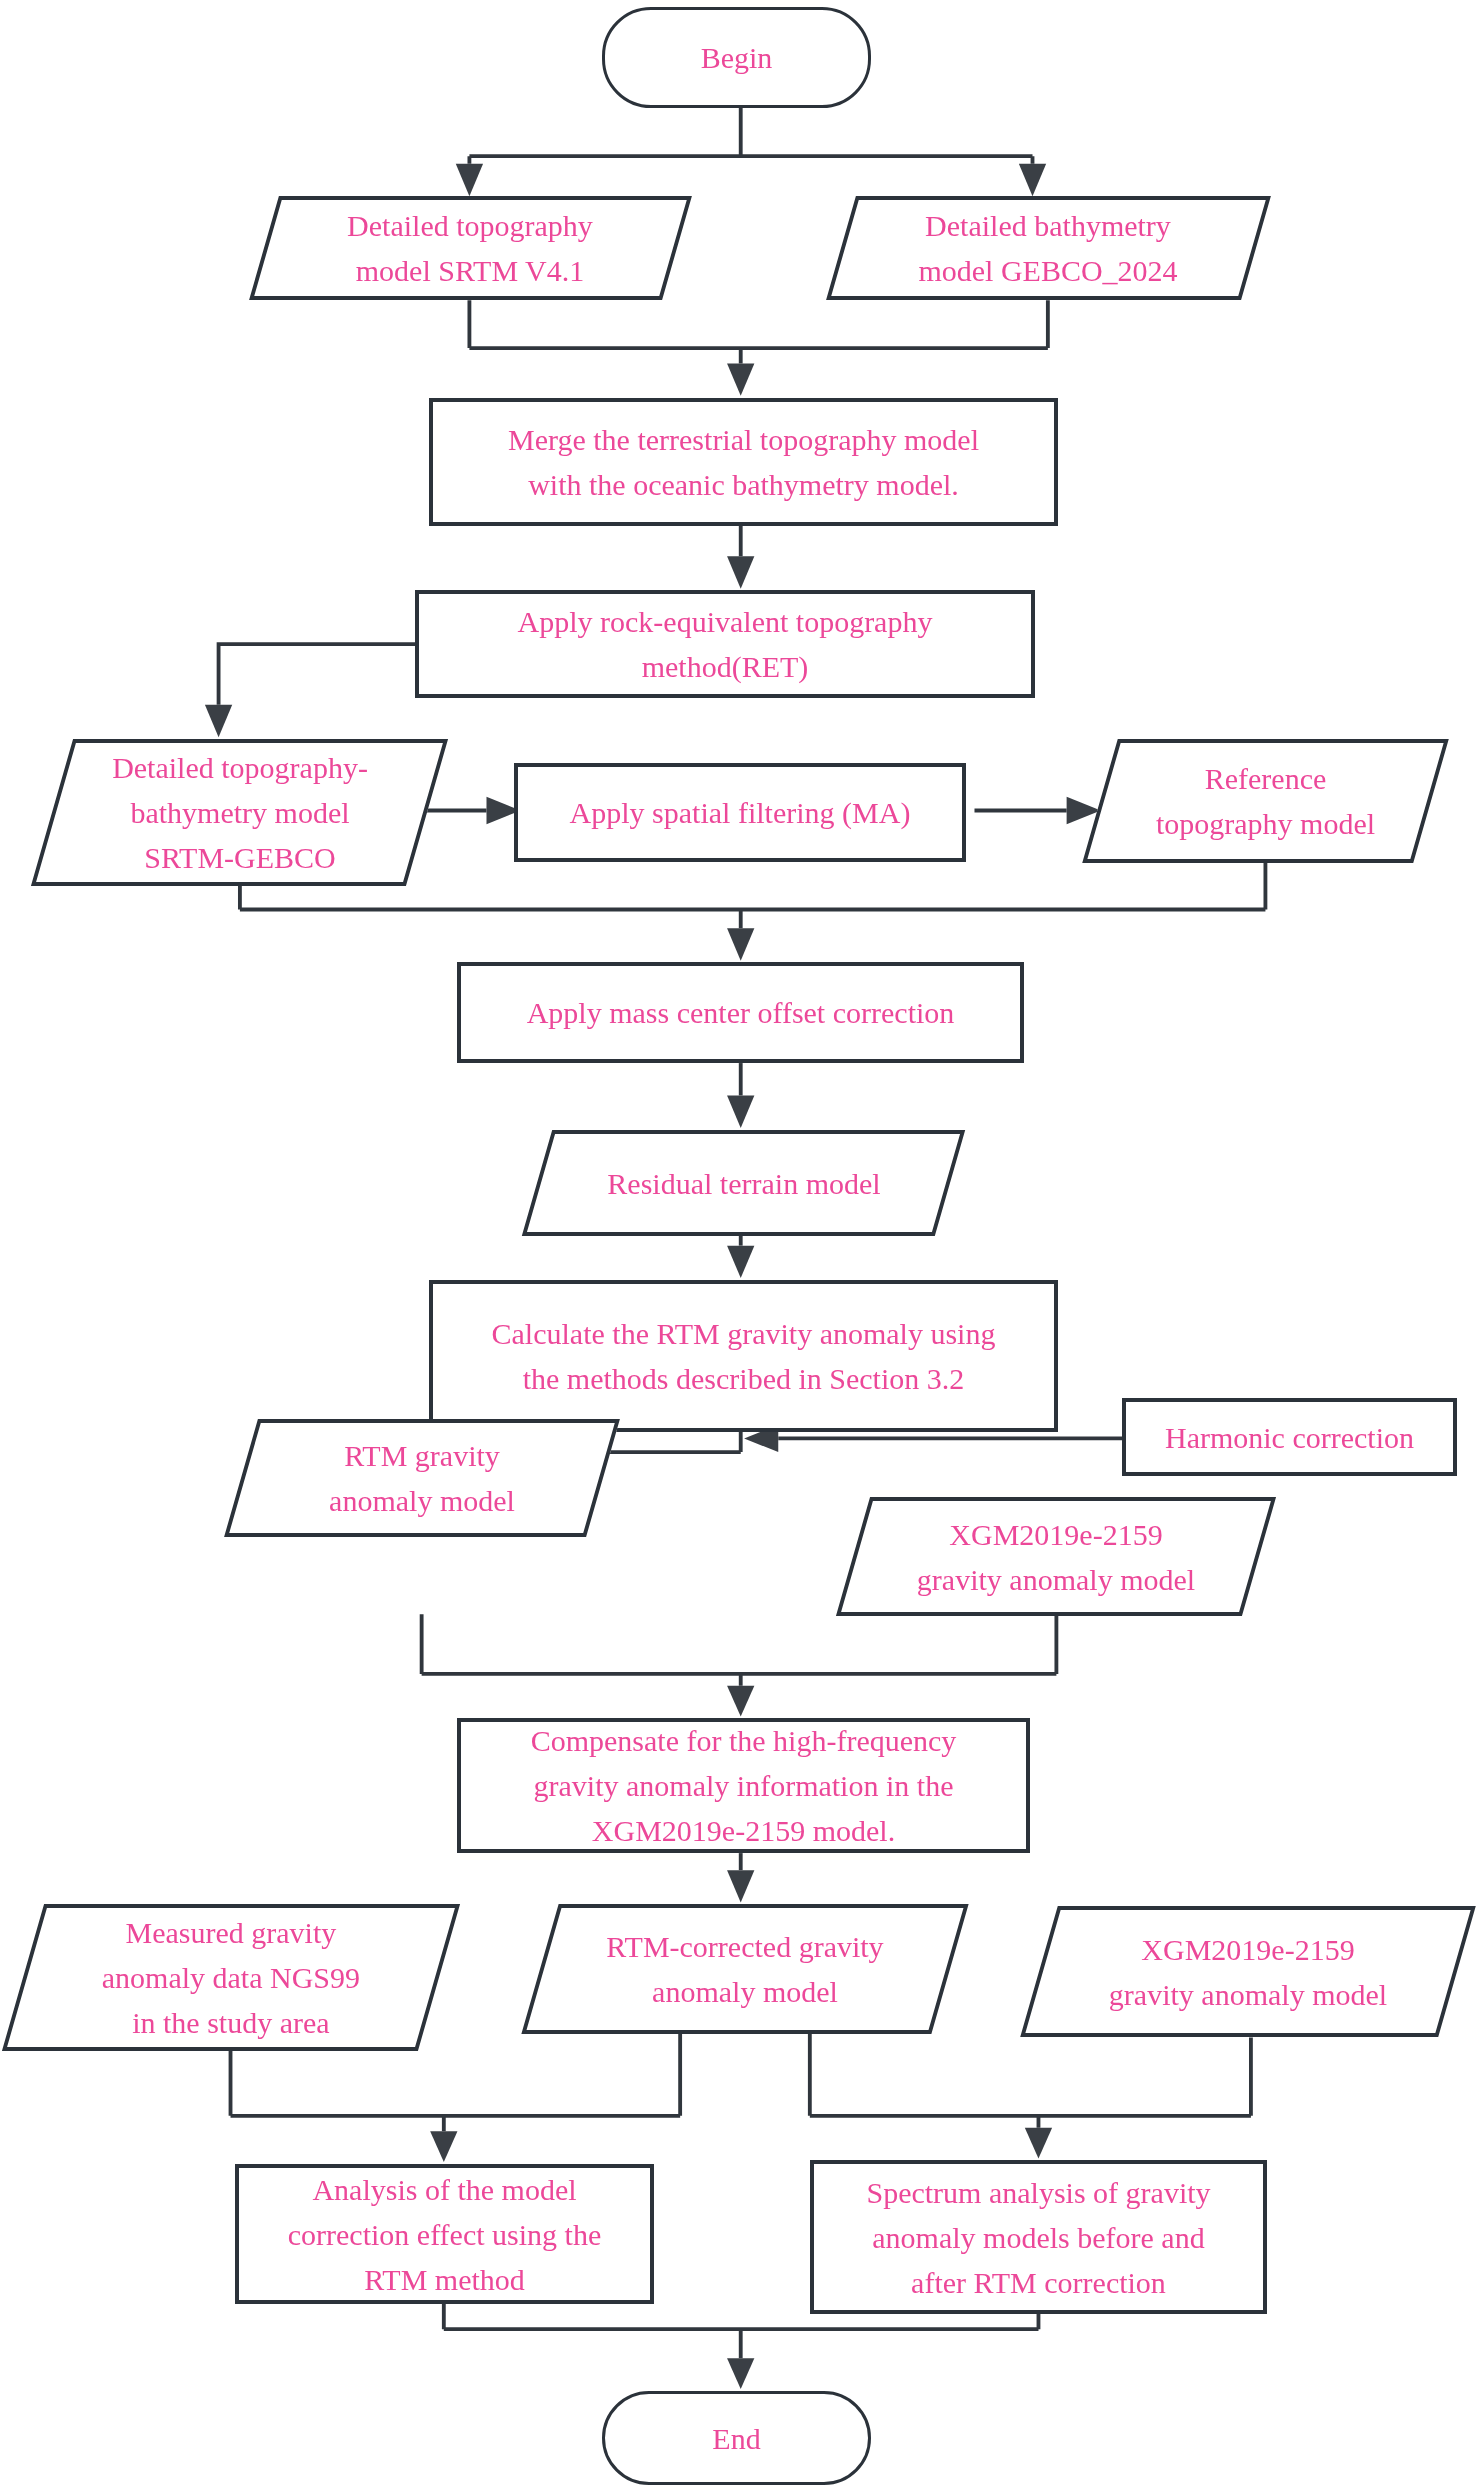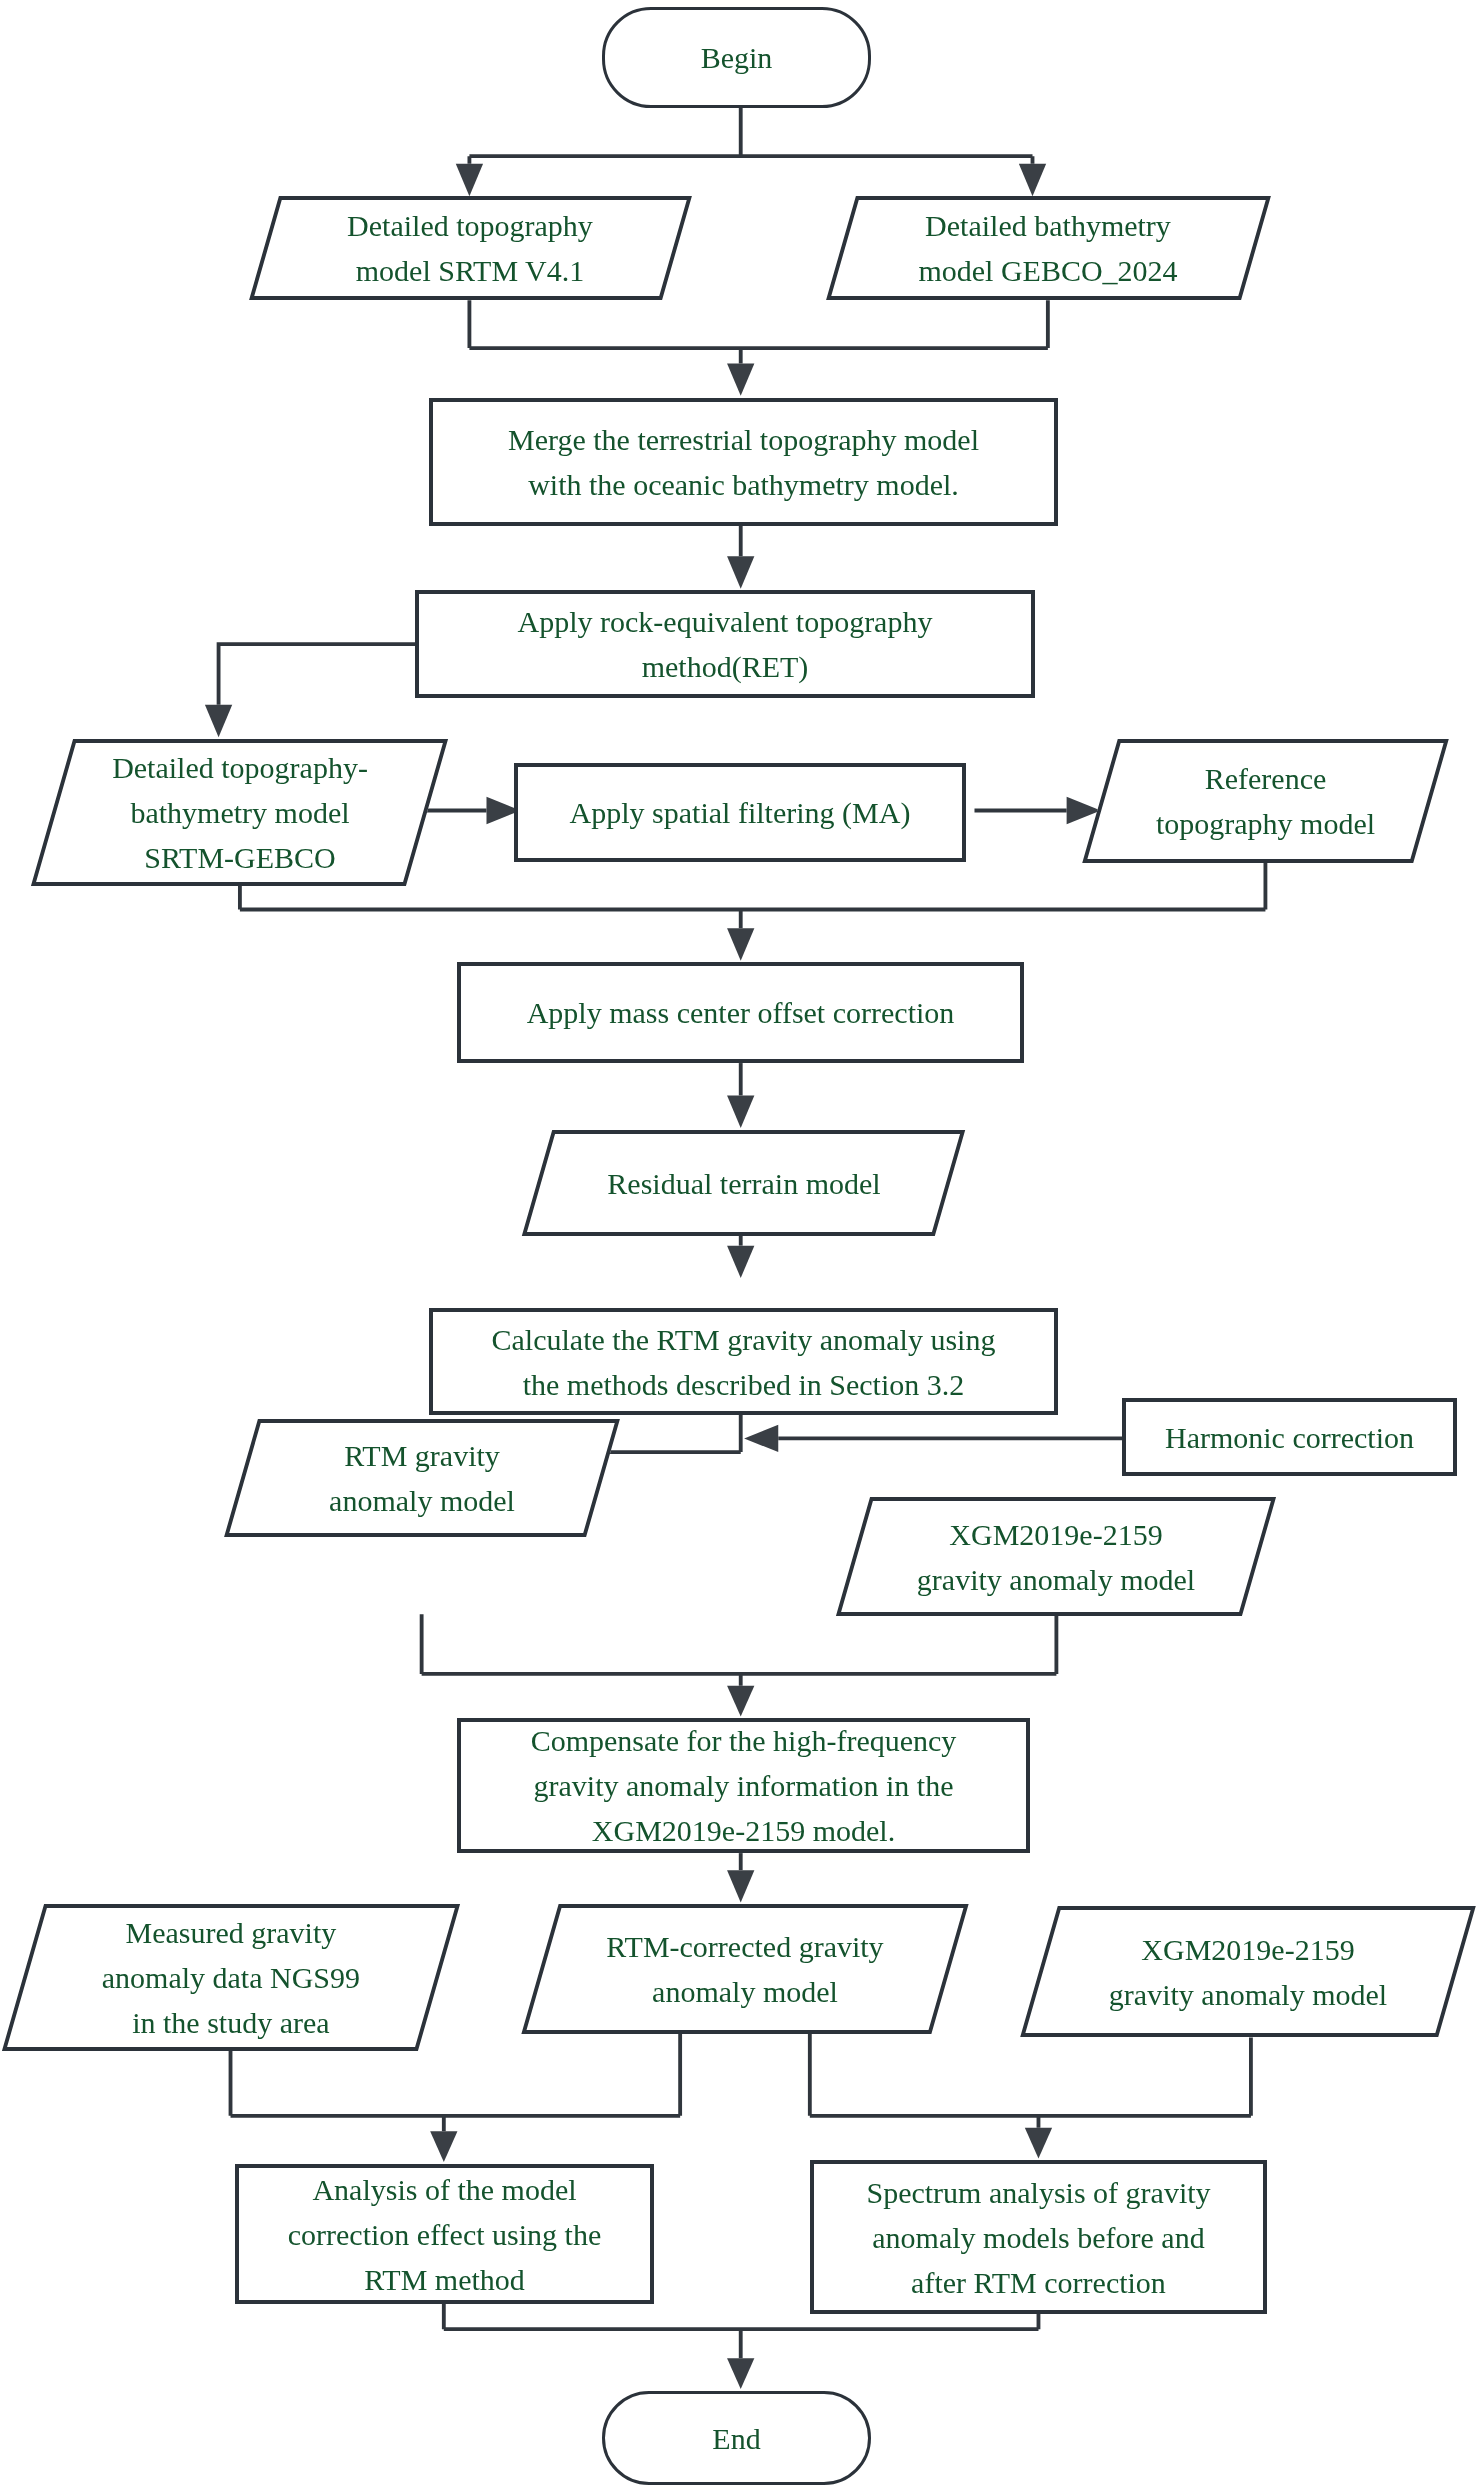--- a/index.html
+++ b/index.html
@@ -10,21 +10,21 @@
     font-family:"Liberation Serif","DejaVu Serif",serif;
     color:#2e2e2e;
   }
   svg.wires{position:absolute;left:0;top:0;width:1484px;height:2487px;}
   svg.wires path{stroke:#30363d;stroke-width:4.5;fill:none;}
   svg.wires polygon{fill:#3a3f45;stroke:none;}
 
   .node{position:absolute;display:flex;align-items:center;justify-content:center;}
   .label{
     position:relative;z-index:2;text-align:center;
-    font-size:30px;line-height:1.5;white-space:pre-line;color:#14532d;
+    font-size:30px;line-height:1.5;white-space:pre-line;color:#ec4899;
   }
   
   .rect{border:4.3px solid #2b323a;background:#ffffff;box-sizing:border-box;}
   
   .term{border:3.8px solid #2b323a;background:#ffffff;border-radius:49px;box-sizing:border-box;font-size:31px;}
   
   .para{background:transparent;}
   .para .shape{
     position:absolute;top:0;bottom:0;
     border:4.3px solid #2b323a;background:#ffffff;box-sizing:border-box;
@@ -40,21 +40,21 @@
   #n-merge      {left:429px; top:398px;  width:629px;height:128px;align-items:center;}
   #n-ret        {left:415px; top:590px;  width:620px;height:108px;}
   #n-srtmgebco  {left:31px;  top:739px;  width:418px;height:147px;}
   #n-srtmgebco .shape{left:21.3px;right:21.3px;}
   #n-spatial    {left:514px; top:763px;  width:452px;height:99px;}
   #n-reftopo    {left:1082px;top:739px;  width:367px;height:124px;}
   #n-reftopo .shape{left:18px;right:18px;}
   #n-masscenter {left:457px; top:962px; width:567px;height:101px;}
   #n-residual   {left:522px; top:1130px; width:444px;height:106px;}
   #n-residual .shape{left:15.4px;right:15.4px;}
-  #n-calc       {left:429px; top:1308px; width:629px;height:107px;}
+  #n-calc       {left:429px; top:1280px; width:629px;height:152px;}
   #n-harmonic   {left:1122px;top:1398px; width:335px;height:78px;}
   #n-rtmmodel   {left:224px; top:1419px; width:396px;height:118px;}
   #n-rtmmodel .shape{left:17px;right:17px;}
   #n-xgmmodel   {left:836px; top:1497px; width:440px;height:119px;}
   #n-xgmmodel .shape{left:17px;right:17px;}
   #n-compensate {left:457px; top:1718px; width:573px;height:135px;}
   #n-measured   {left:3.4px;   top:1904px; width:455px;height:147px;}
   #n-measured .shape{left:19.6px;right:19.6px;}
   #n-rtmcorr    {left:521px; top:1904px; width:448px;height:130px;align-items:center;}
   #n-rtmcorr .shape{left:19px;right:19px;}

